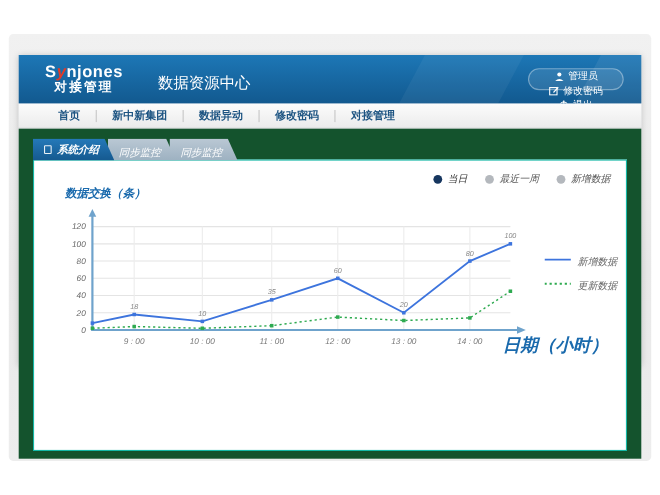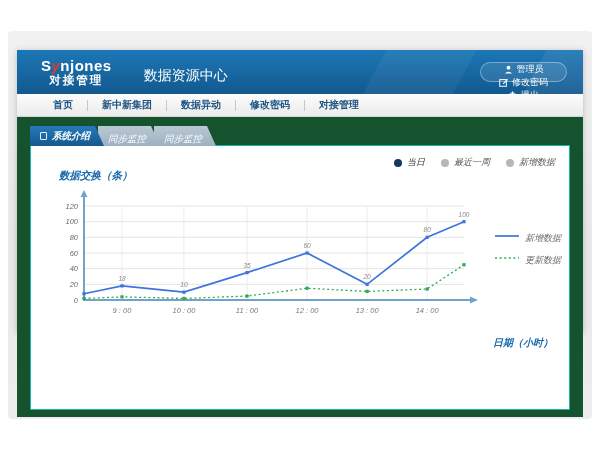--- a/index.html
+++ b/index.html
@@ -36,21 +36,21 @@
 
   .panel { position:absolute; left:13px; right:13px; top:28px; bottom:7px; background:#fff; border:1px solid #14b8a6; }
 
   .periods { position:absolute; right:14px; top:10px; display:flex; gap:16px; align-items:center; }
   .period { display:flex; align-items:center; gap:5px; font-size:9px; color:#555; cursor:pointer; }
   .dot { width:8px; height:8px; border-radius:50%; background:#b4b8bd; }
   .period.selected .dot { background:#16365f; }
   .period.selected { color:#333; }
 
   .y-title { position:absolute; left:28px; top:23px; color:#1a6aad; font-size:10.5px; font-weight:bold; }
-  .x-title { position:absolute; right:16px; top:158px; color:#1a6aad; font-size:10px; font-weight:bold;margin-top:32px; }
+  .x-title { position:absolute; right:16px; top:158px; color:#1a6aad; font-size:16px; font-weight:bold; }
   #chart-svg { position:absolute; left:18px; top:42px; pointer-events:none; }
 
   .chart-legend { position:absolute; left:464px; top:86px; display:flex; flex-direction:column; gap:9px; }
   .legend-row { display:flex; gap:6px; }
   .legend-label { font-size:9px; color:#666; }
 
   .note { position:absolute; left:35px; right:20px; top:210px; font-size:8.5px; color:#979797; line-height:1.4; }
   .note .note-prefix { color:#d03b3b; }
 </style>
 </head>

